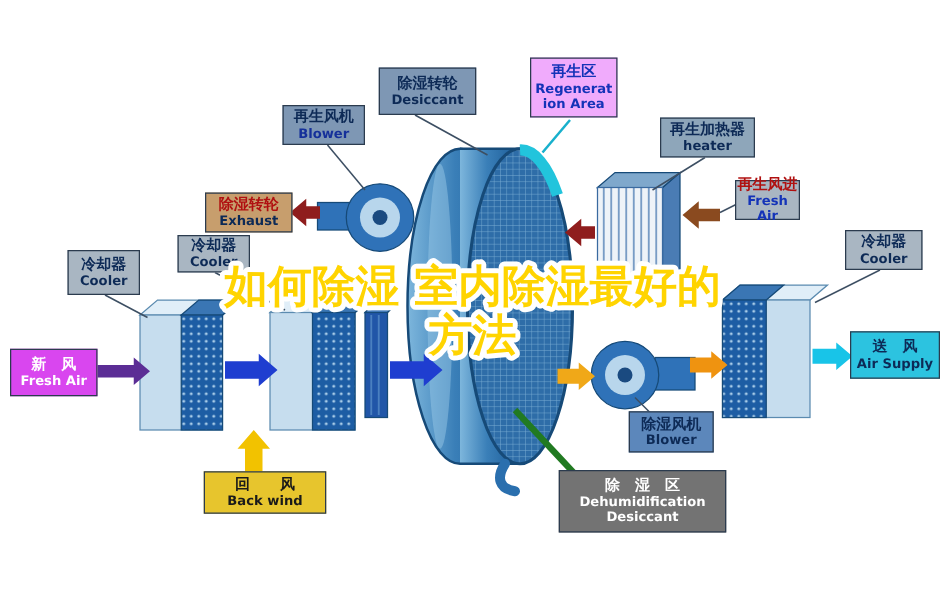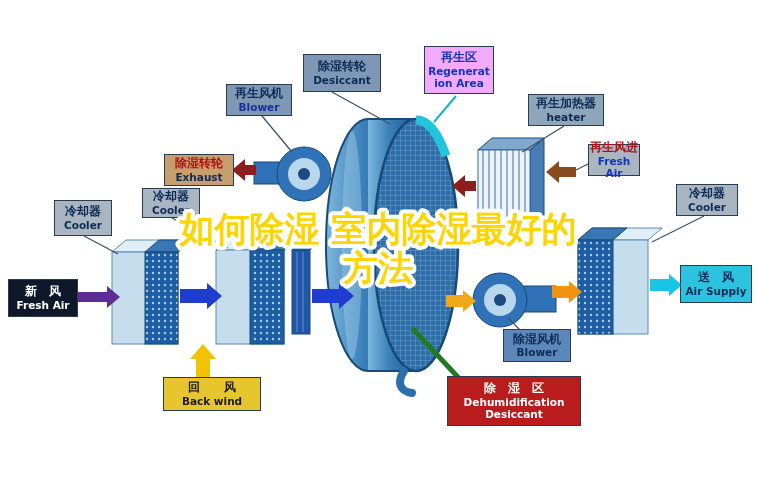--- a/index.html
+++ b/index.html
@@ -18,25 +18,25 @@
   #lbl-regen-blower{left:226px;top:84px;width:66px;height:32px;background:#7e97b4;color:#0d2a56;}
   #lbl-regen-blower .en{color:#15309a;}
   #lbl-heater{left:528px;top:94px;width:76px;height:32px;background:#8ea6ba;color:#0d2a56;align-items:center;}
   #lbl-exhaust{left:164px;top:154px;width:70px;height:32px;background:#c79e6d;color:#0d2a56;}
   #lbl-exhaust .zh{color:#b01010;}
   #lbl-regen-fresh{left:588px;top:144px;width:52px;height:32px;background:#a9b6c2;color:#1433b8;}
   #lbl-regen-fresh .zh{color:#b01010;}
   #lbl-cooler-left{left:54px;top:200px;width:58px;height:36px;background:#a9b6c2;color:#0d2a56;}
   #lbl-cooler-mid{left:142px;top:188px;width:58px;height:30px;background:#a9b6c2;color:#0d2a56;}
   #lbl-cooler-right{left:676px;top:184px;width:62px;height:32px;background:#a9b6c2;color:#0d2a56;}
-  #lbl-fresh-air{left:8px;top:279px;width:70px;height:38px;background:#0f172a;color:#ffffff;}
+  #lbl-fresh-air{left:8px;top:279px;width:70px;height:38px;background:#d946ef;color:#ffffff;}
   #lbl-air-supply{left:680px;top:265px;width:72px;height:38px;background:#2cc3e0;color:#0d2a56;}
   #lbl-back-wind{left:163px;top:377px;width:98px;height:34px;background:#e7c52d;color:#1a1a1a;}
   #lbl-dehum-blower{left:503px;top:329px;width:68px;height:33px;background:#5c87bb;color:#0d2a56;text-align:right;}
-  #lbl-dehum-district{left:447px;top:376px;width:134px;height:50px;background:#b91c1c;color:#ffffff;}
+  #lbl-dehum-district{left:447px;top:376px;width:134px;height:50px;background:#737373;color:#ffffff;}
 </style>
 </head>
 <body>
 
 <div id="stage">
 
   <svg id="gfx" width="757" height="488" viewBox="0 0 757 488">
     <defs>
       <pattern id="dots" width="6" height="6" patternUnits="userSpaceOnUse">
         <rect width="6" height="6" fill="#1d5da4"></rect>

